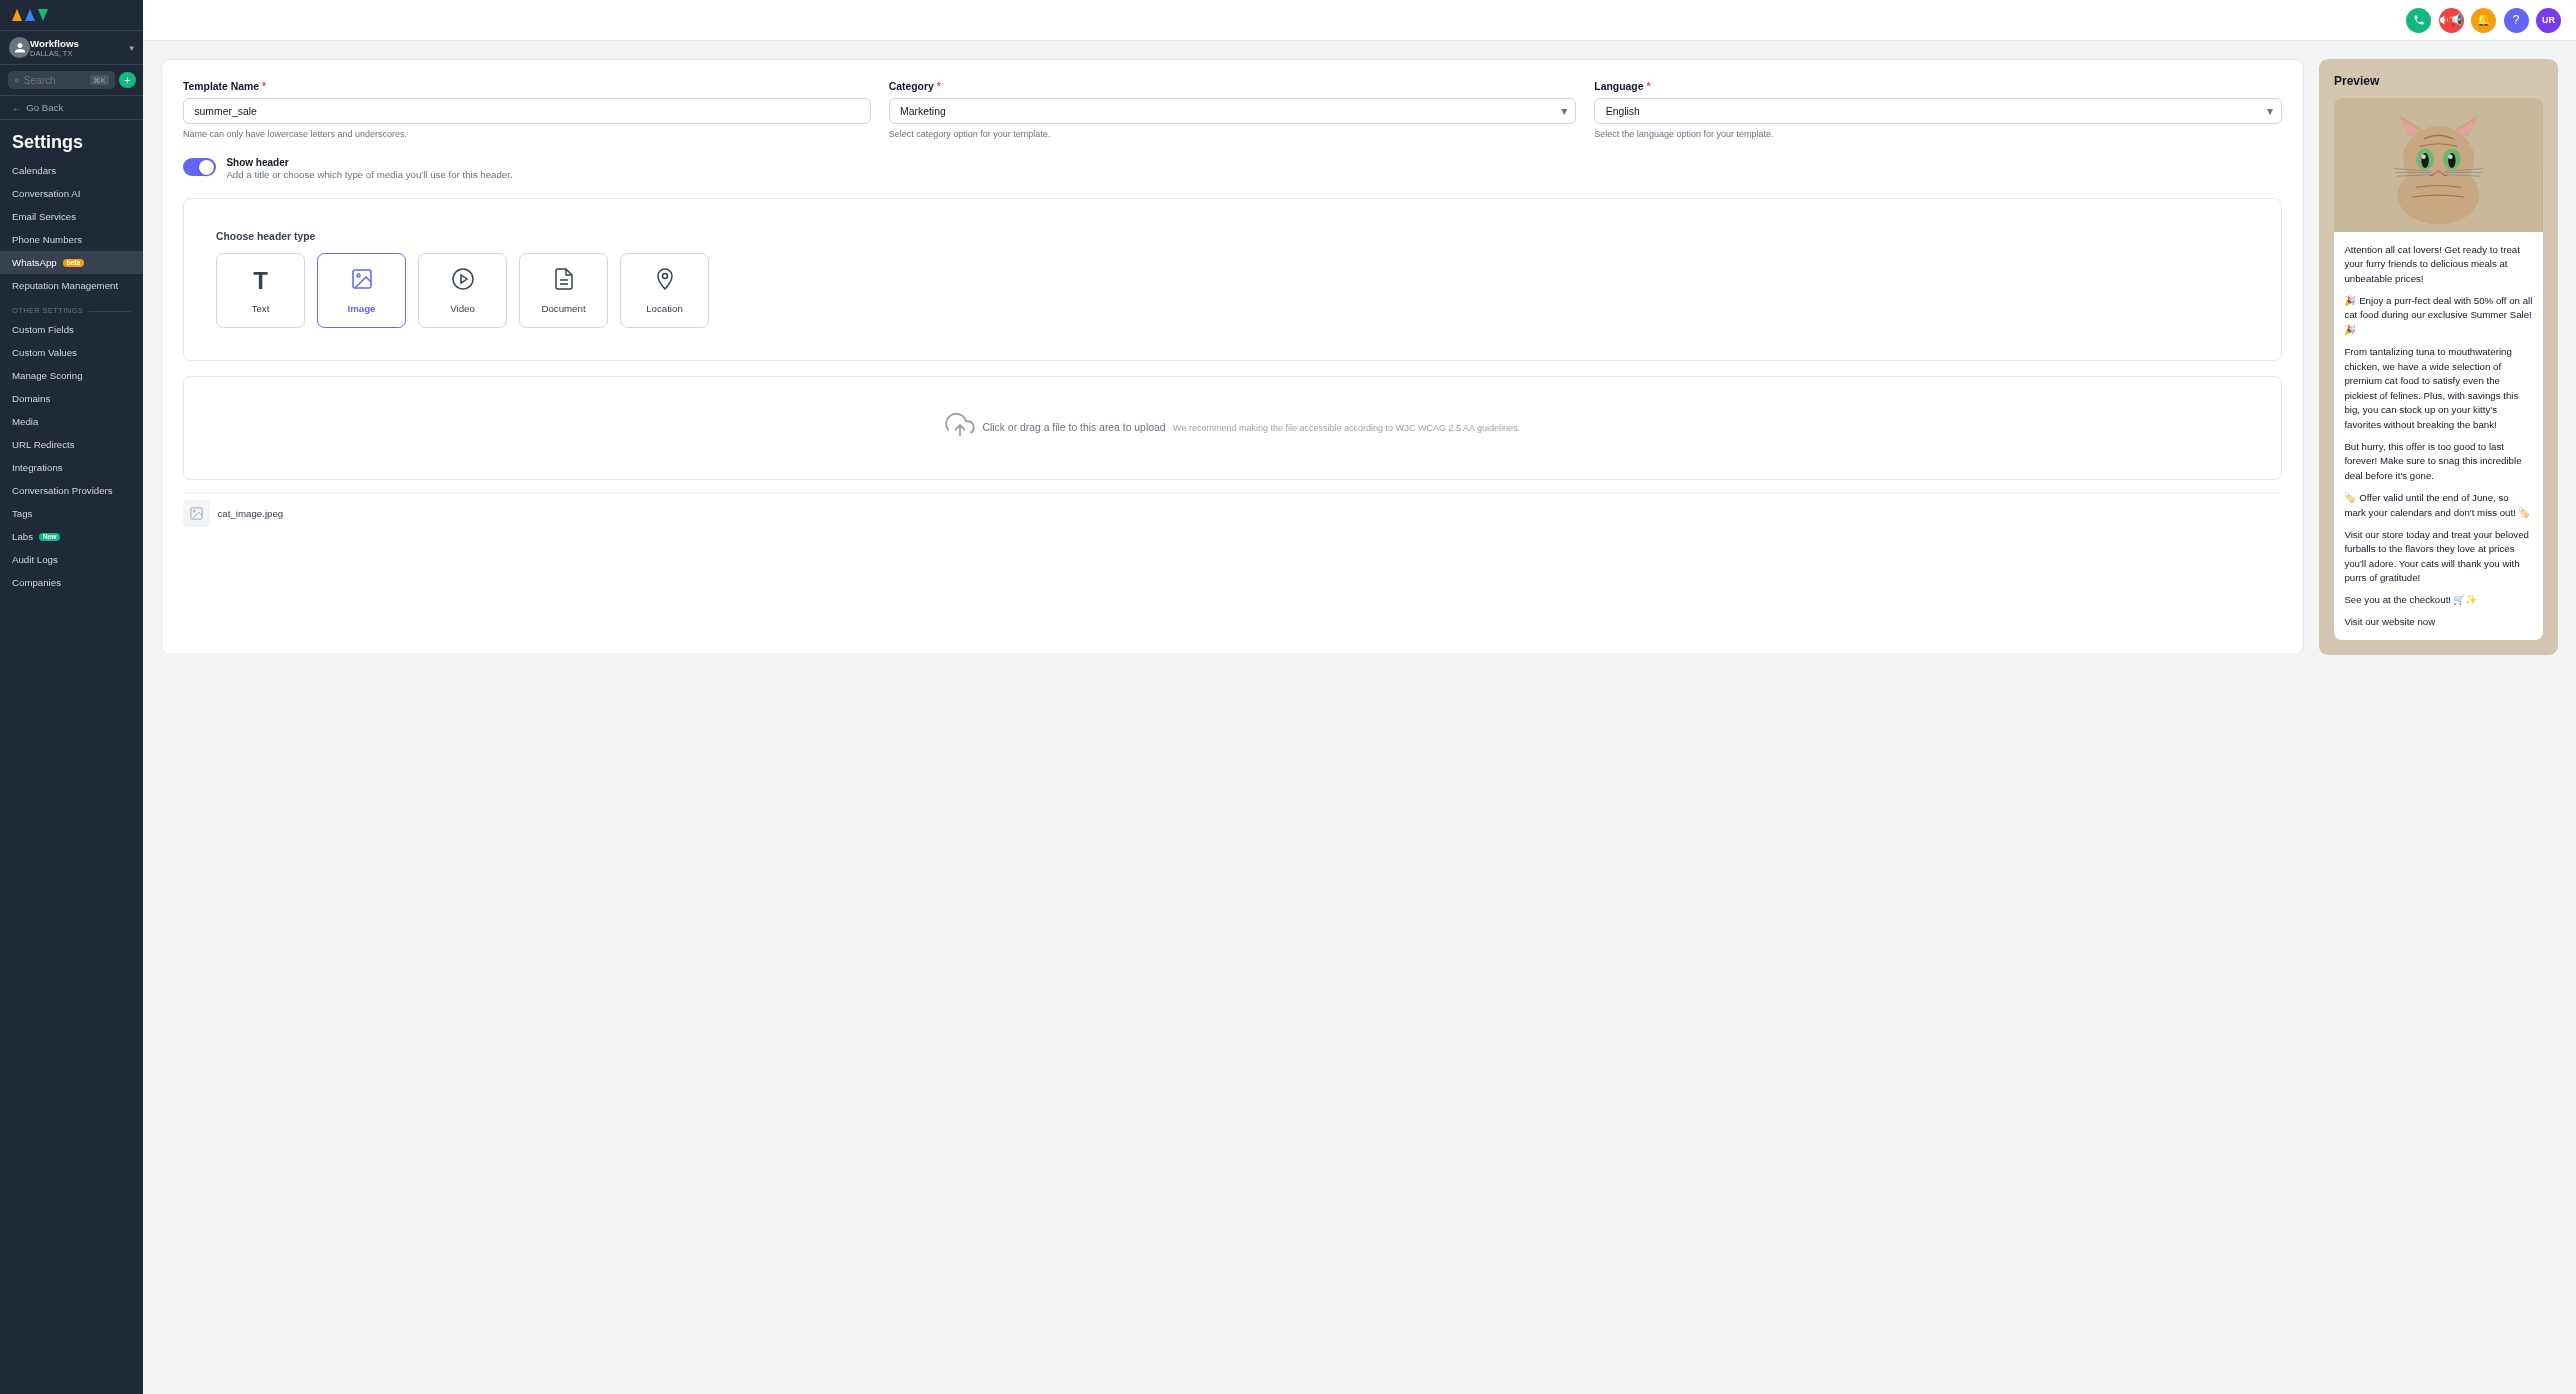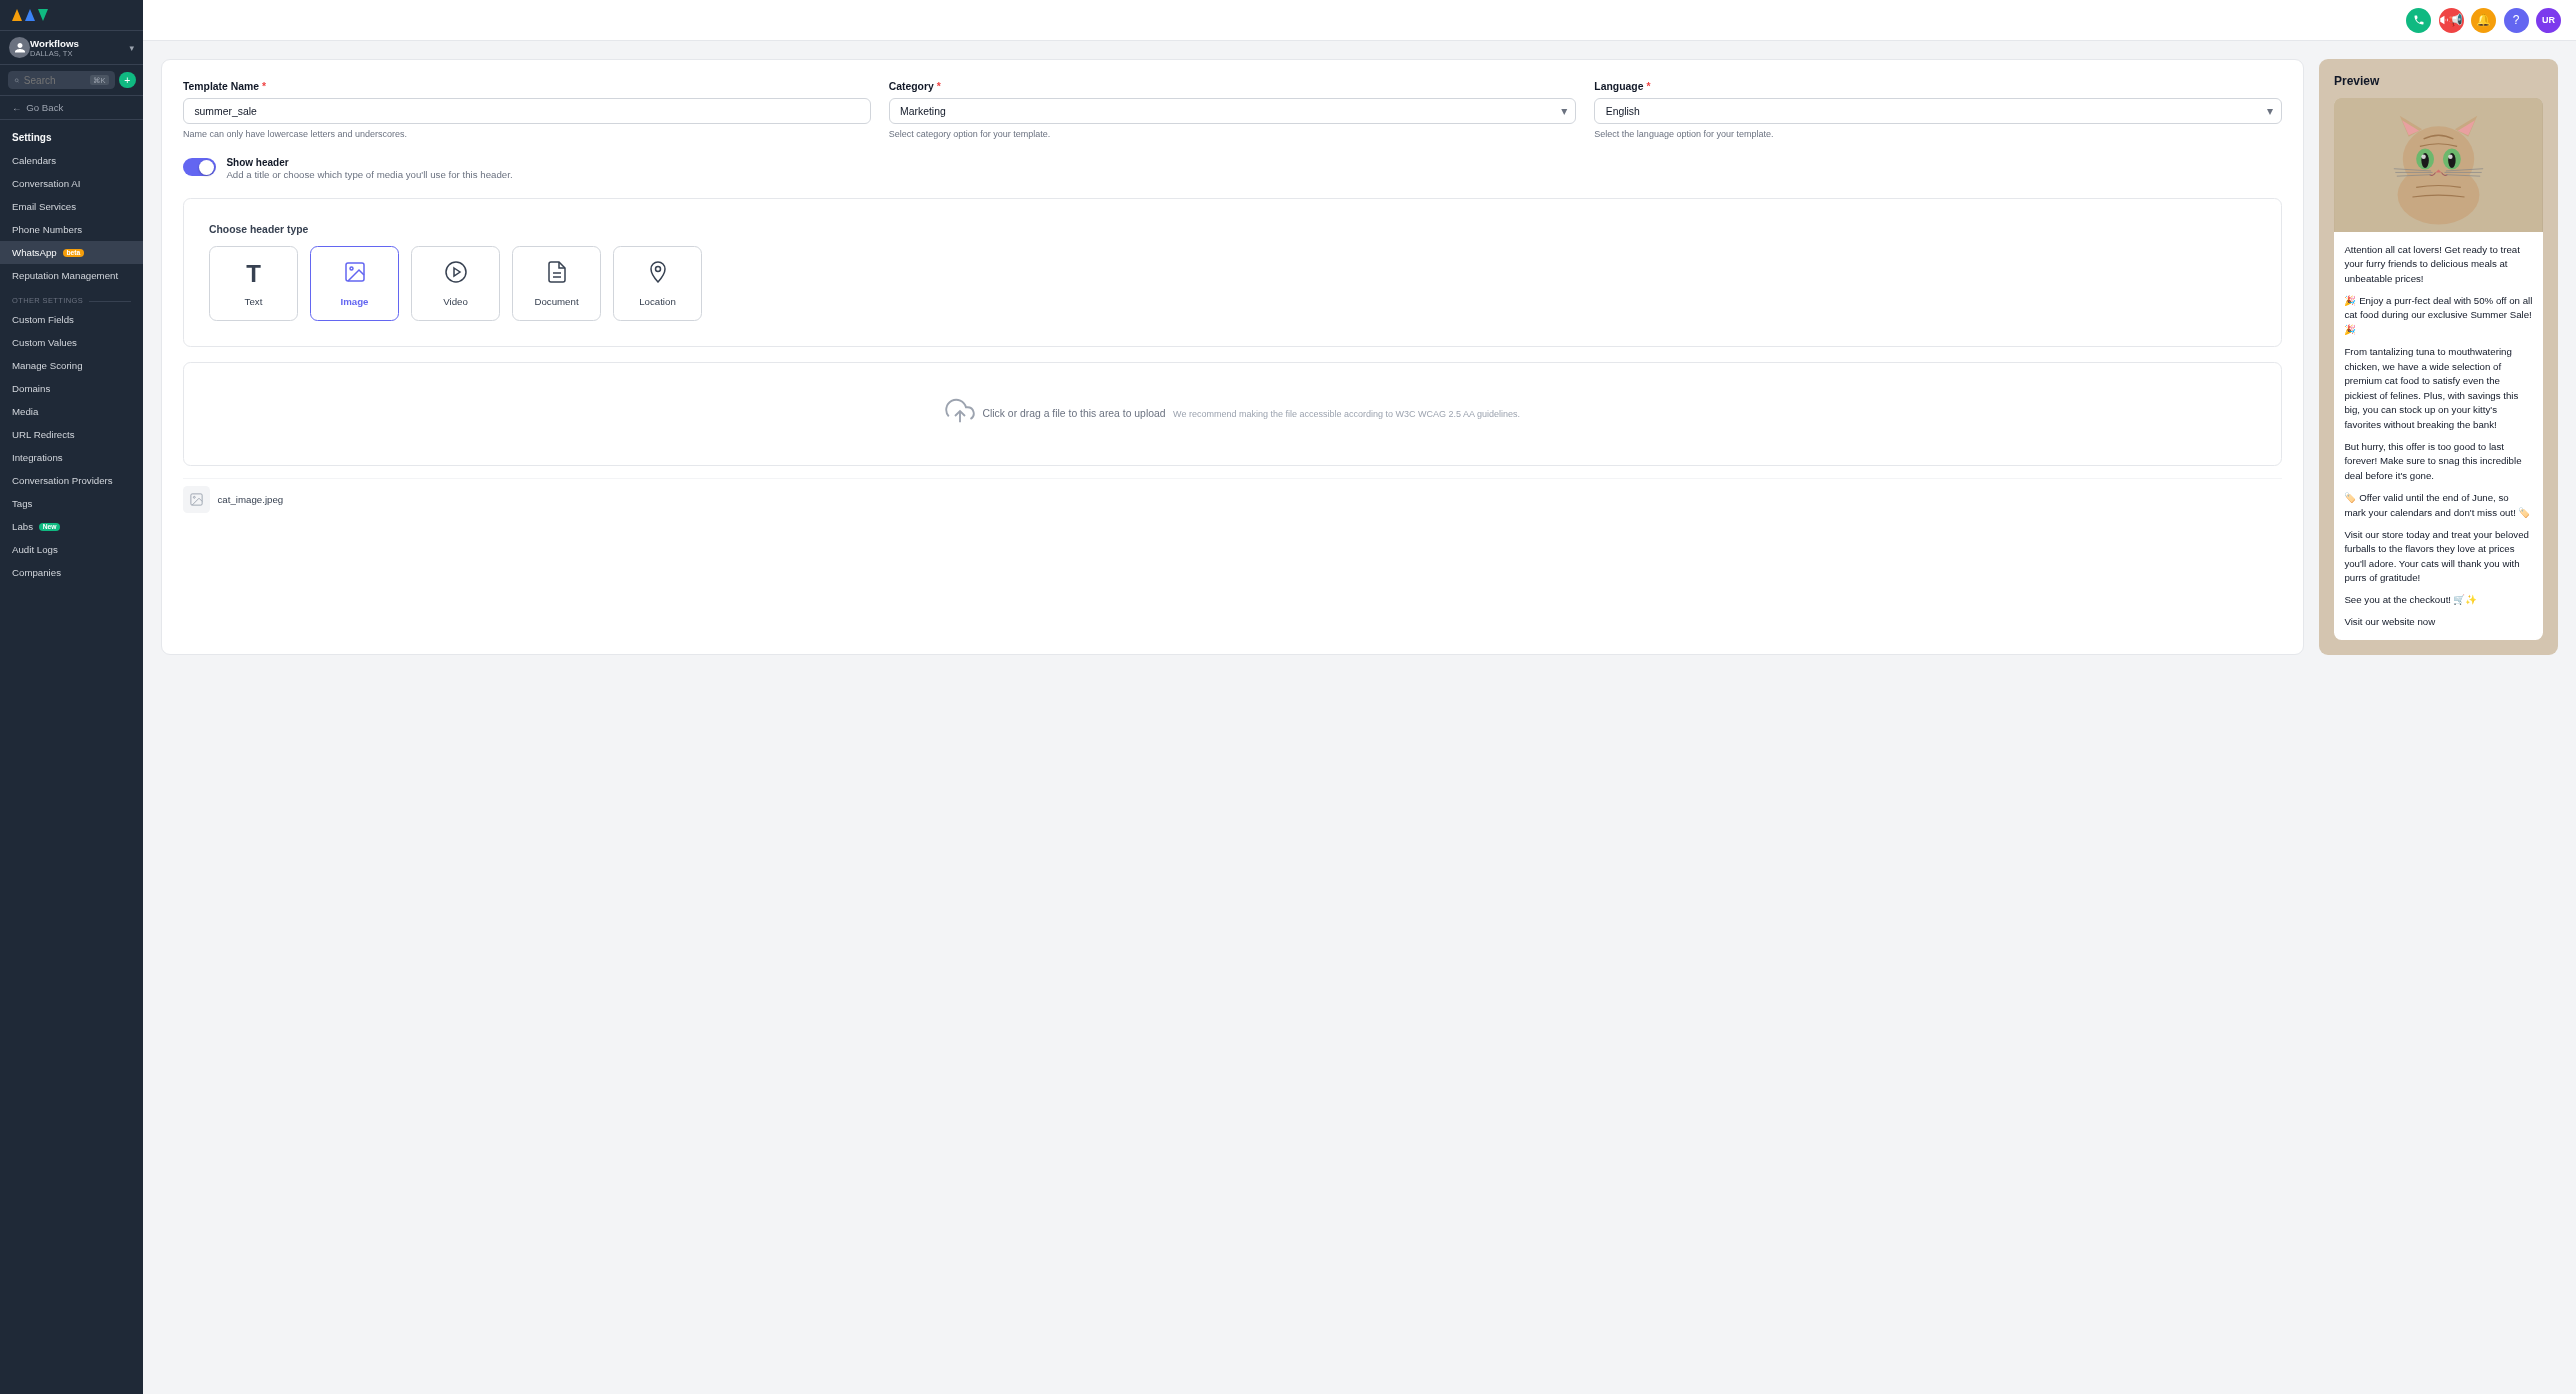--- a/index.html
+++ b/index.html
@@ -18,21 +18,21 @@
     .chevron-icon { color: #9ca3af; font-size: 9px; }
 
     .search-bar { padding: 6px 7.5px; display: flex; align-items: center; gap: 4.5px; border-bottom: 0.7px solid #374151; }
     .search-input-wrap { flex: 1; background: #374151; border-radius: 4.5px; display: flex; align-items: center; padding: 3.7px 6px; gap: 4.5px; }
     .search-input-wrap input { background: transparent; border: none; outline: none; color: #d1d5db; font-size: 10px; width: 100%; }
     .search-shortcut { background: #4b5563; border-radius: 2.2px; padding: 0.7px 3px; font-size: 7.5px; color: #9ca3af; }
     .plus-btn { width: 16.4px; height: 16.4px; background: #10b981; border-radius: 50%; display: flex; align-items: center; justify-content: center; color: white; font-size: 10.4px; cursor: pointer; flex-shrink: 0; }
 
     .go-back { padding: 6px 12px; display: flex; align-items: center; gap: 4.5px; color: #9ca3af; font-size: 9.7px; cursor: pointer; border-bottom: 0.7px solid #374151; }
 
-    .settings-label { padding: 12px 12px 6px; font-size: 10px; font-weight: 700; color: #f9fafb; }
+    .settings-label { padding: 12px 12px 6px; font-size: 18px; font-weight: 700; color: #f9fafb; }
 
     .nav-item { padding: 6px 12px; font-size: 9.7px; color: #d1d5db; cursor: pointer; display: flex; align-items: center; gap: 6px; }
     .nav-item.active { color: #f9fafb; background: #374151; }
     .nav-section-label { padding: 9px 12px 3px; font-size: 7.5px; color: #6b7280; text-transform: uppercase; letter-spacing: 0.05em; display: flex; align-items: center; gap: 6px; }
     .nav-section-label::after { content: ''; flex: 1; height: 0.7px; background: #374151; }
 
     .badge { background: #f59e0b; color: white; font-size: 6.7px; padding: 0.7px 3.7px; border-radius: 7.5px; font-weight: 700; }
     .badge-new { background: #10b981; }
 
     
@@ -66,21 +66,21 @@
     .field-hint { font-size: 9px; color: #6b7280; margin-top: 4.5px; }
 
     
     .toggle-section { margin-bottom: 18px; display: flex; align-items: flex-start; gap: 10.4px; }
     .toggle { width: 33px; height: 18px; background: #6366f1; border-radius: 9px; position: relative; cursor: pointer; flex-shrink: 0; margin-top: 1.5px; }
     .toggle-knob { width: 15px; height: 15px; background: white; border-radius: 50%; position: absolute; top: 1.5px; left: 16.4px; transition: left 0.2s; box-shadow: 0 0.7px 2.2px rgba(0,0,0,0.3); }
     .toggle-label { font-size: 10px; font-weight: 600; color: #111827; }
     .toggle-hint { font-size: 9.7px; color: #6b7280; margin-top: 1.5px; }
 
     
-    .header-type-section { border: 0.7px solid #e5e7eb; border-radius: 7.5px; padding: 25px; margin-bottom: 15px; }
+    .header-type-section { border: 0.7px solid #e5e7eb; border-radius: 7.5px; padding: 32px; margin-bottom: 15px; }
     .header-type-label { font-size: 10.4px; font-weight: 600; color: #374151; margin-bottom: 10.4px; }
     .header-type-options { display: flex; gap: 12px; }
     .header-option { width: 89px; height: 75px; border: 0.7px solid #d1d5db; border-radius: 7.5px; display: flex; flex-direction: column; align-items: center; justify-content: center; gap: 7.5px; cursor: pointer; background: white; }
     .header-option.selected { border: 1.5px solid #6366f1; background: white; }
     .header-option-icon { font-size: 21px; color: #374151; }
     .header-option-icon.selected-icon { color: #6366f1; }
     .header-option-name { font-size: 9.7px; color: #374151; }
 
     
     .upload-area { border: 0.7px solid #e5e7eb; border-radius: 7.5px; padding: 30px 15px; display: flex; align-items: center; justify-content: center; gap: 7.5px; margin-bottom: 12px; min-height: 104px; }

